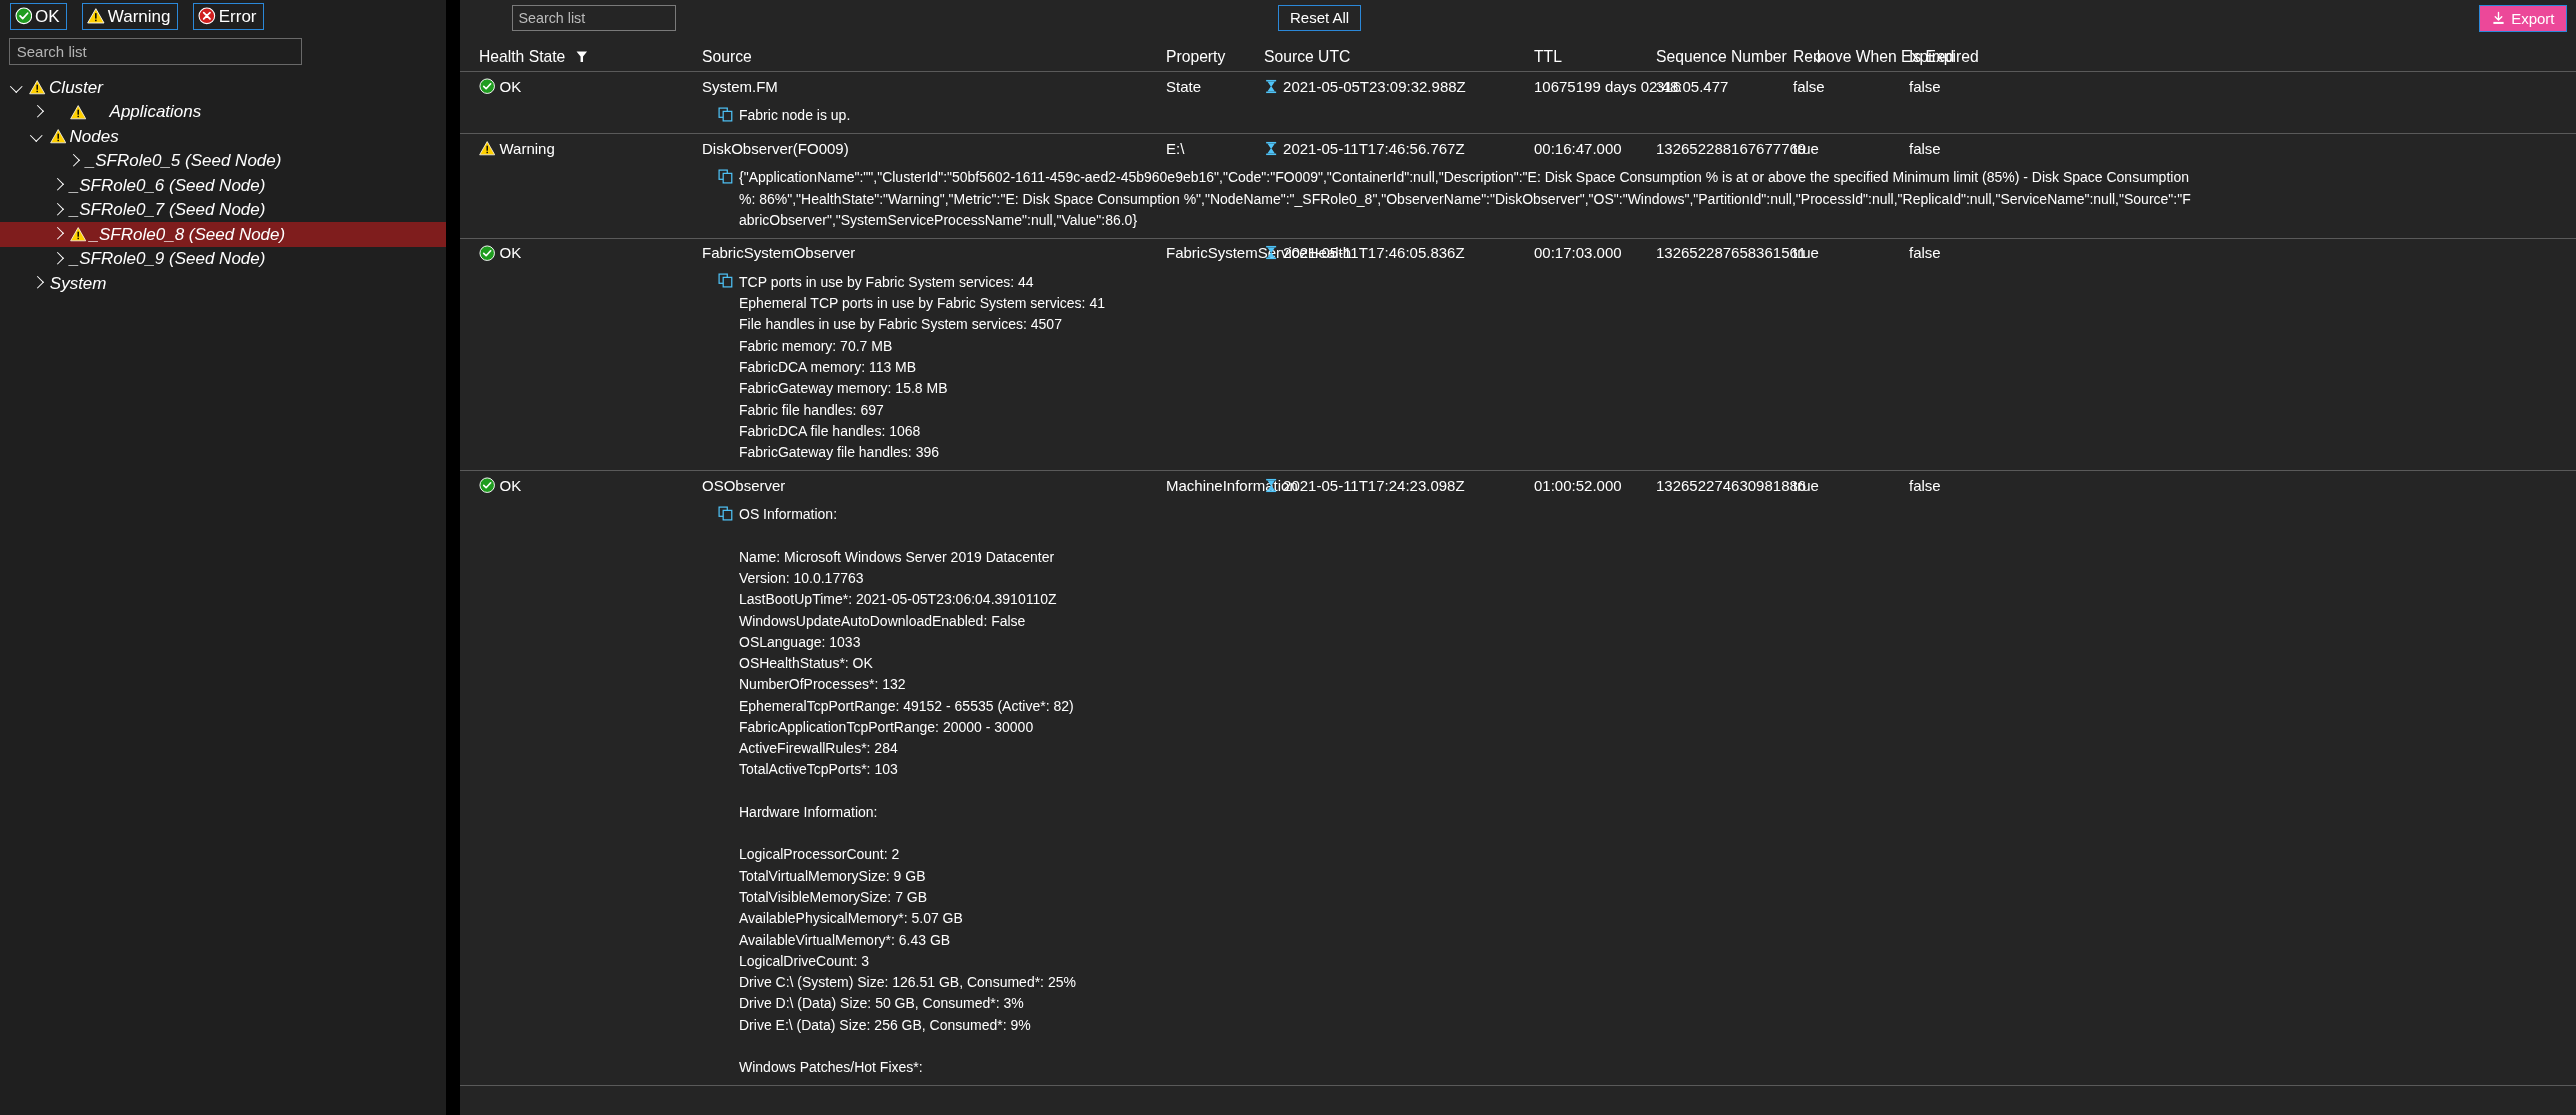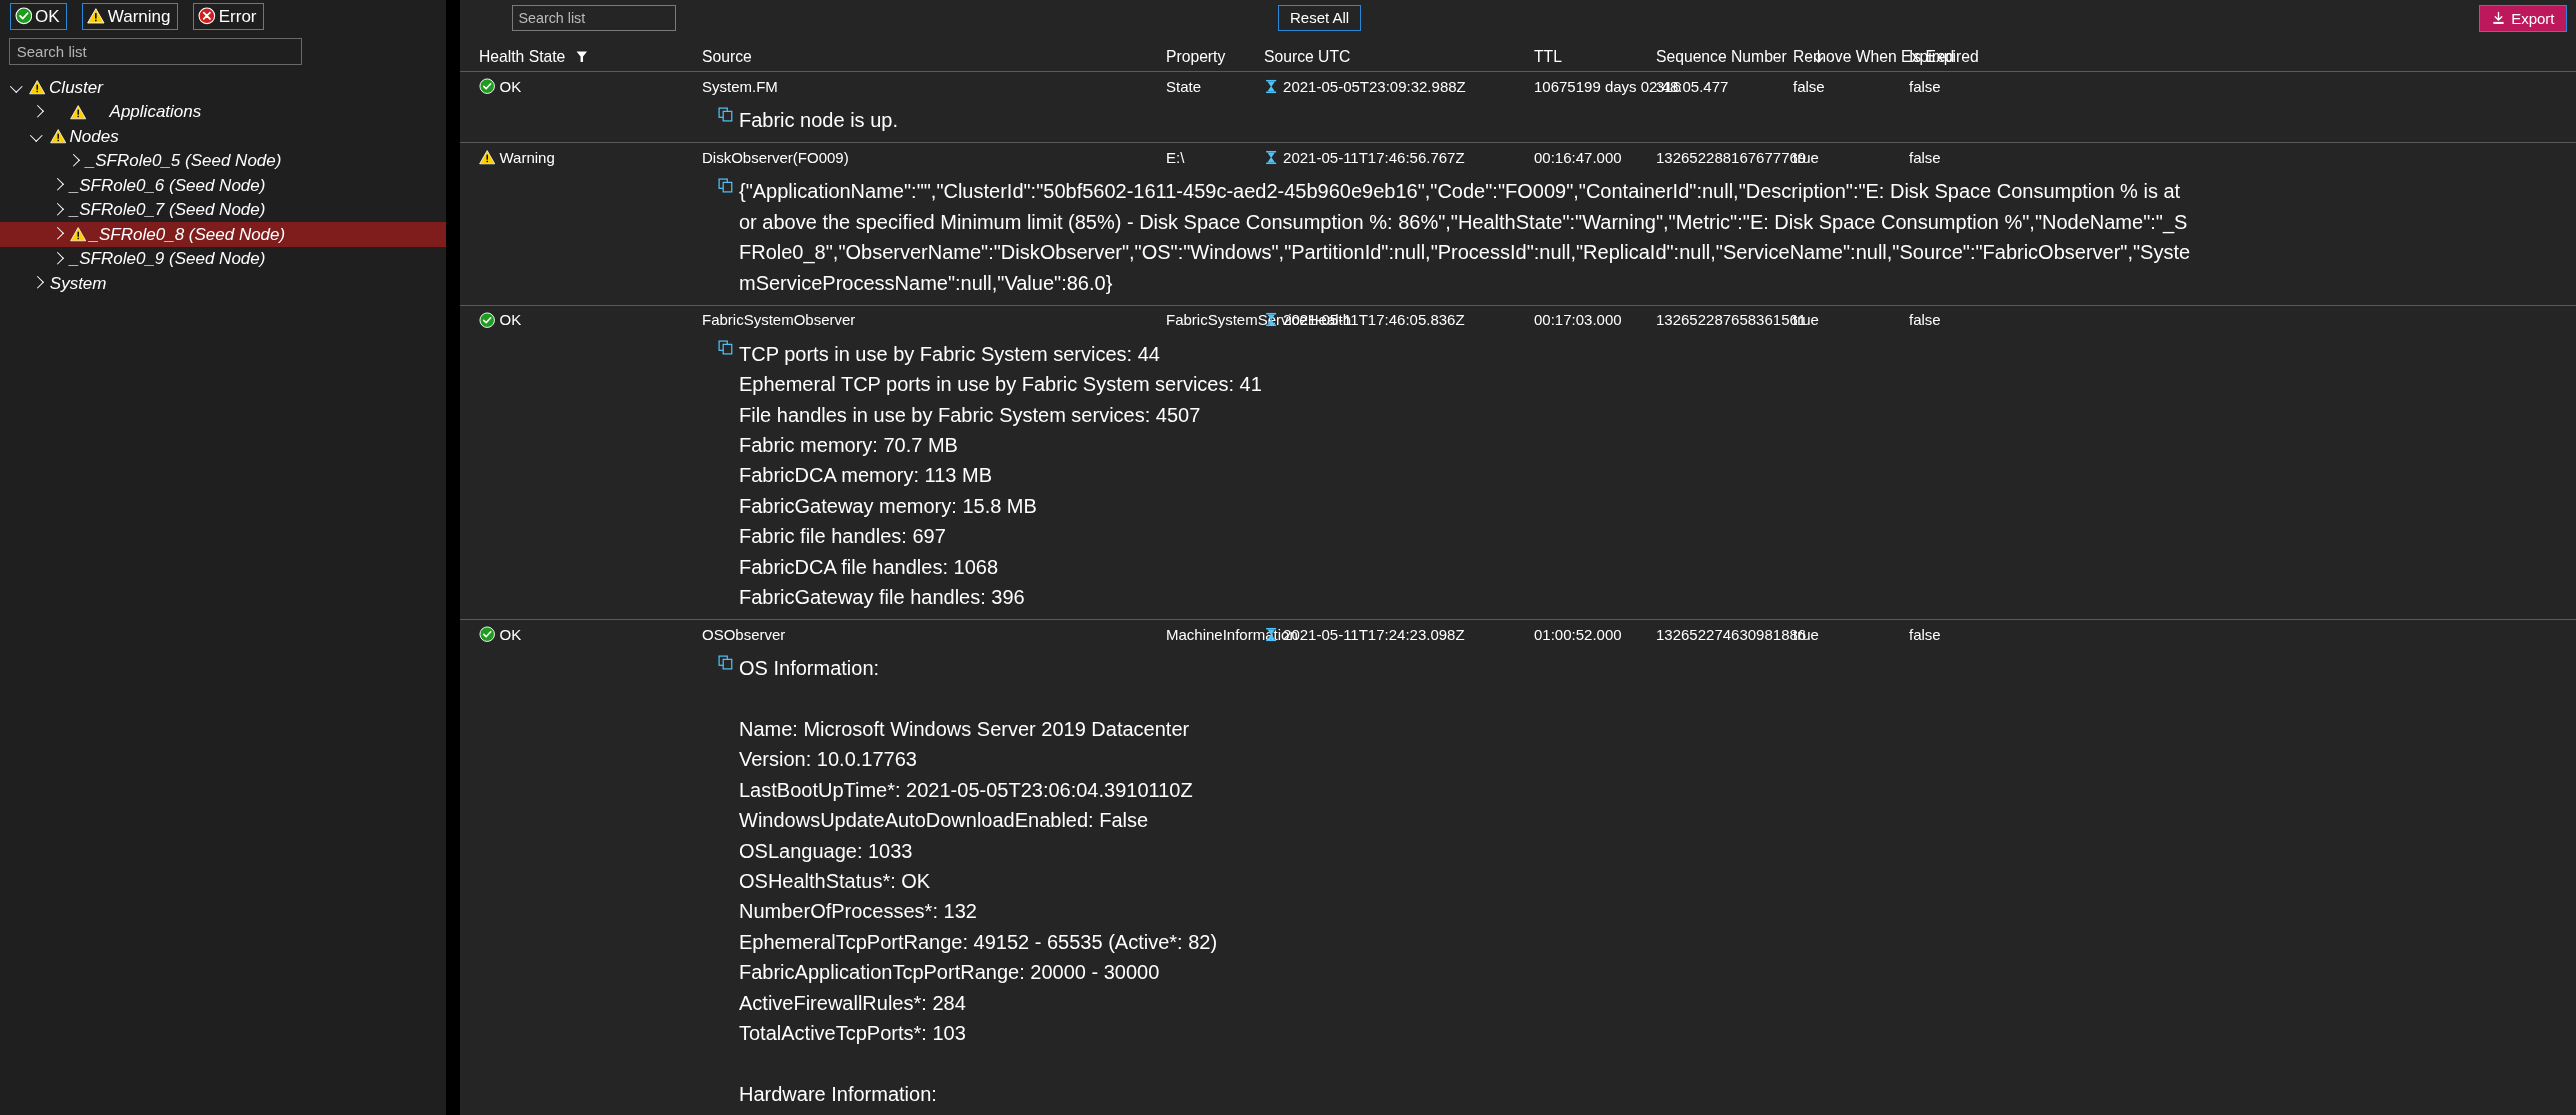--- a/index.html
+++ b/index.html
@@ -116,21 +116,21 @@
     border: 1px solid #2b88d8;
     color: #ffffff;
     font-size: 15px;
     font-family: "Liberation Sans", sans-serif;
     cursor: pointer;
     line-height: 1;
   }
   #export-btn {
     position: absolute; right: 9.5px; top: 4.8px;
     height: 27px; padding: 0 11px;
-    background: #be185d;
+    background: #ec4899;
     border: 1px solid #2b88d8;
     color: #ffffff;
     font-size: 15px;
     font-family: "Liberation Sans", sans-serif;
     cursor: pointer;
     display: flex; align-items: center; gap: 5.5px;
     line-height: 1;
   }
 
   
@@ -167,21 +167,21 @@
   .status { display: flex; align-items: center; gap: 4.1px; }
   .status-ico { width: 16.4px; height: 16.4px; flex: 0 0 auto; }
 
   .utc-wrap { display: flex; align-items: center; gap: 4.8px; }
   .hourglass { width: 14.3px; height: 15px; flex: 0 0 auto; }
 
   .desc-block {
     position: relative;
     padding: 4.1px 0 6.8px 0;
     color: #ffffff;
-    font-size: 20px;
+    font-size: 14px;
     line-height: 1.52;
   }
   .desc-icon-abs {
     position: absolute;
     left: 258px; top: 5.5px;
     width: 15px; height: 15px;
   }
   .desc-text {
     margin-left: 279px;
     max-width: 1452px;

